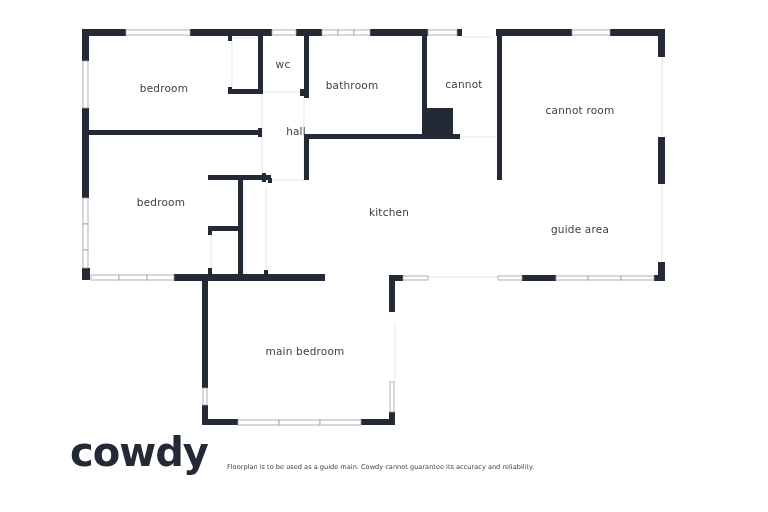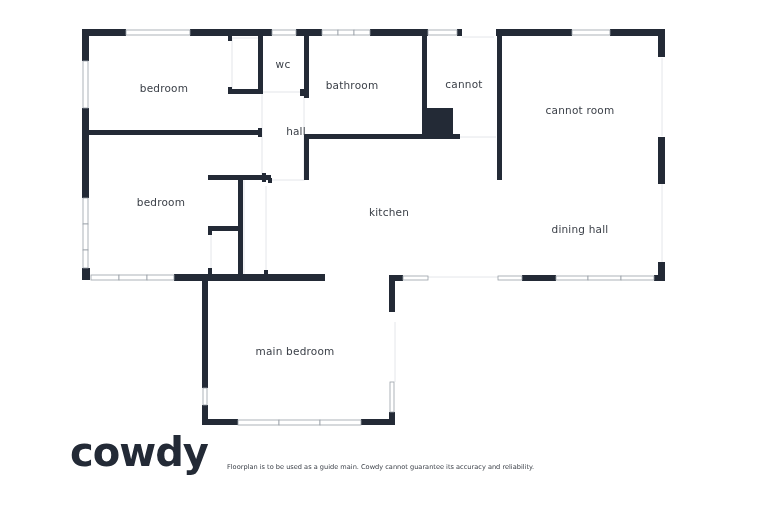--- a/index.html
+++ b/index.html
@@ -118,17 +118,17 @@
 </svg>
 
 <div class="label" style="left:164px;top:88px;">bedroom</div>
 <div class="label" style="left:283px;top:64px;">wc</div>
 <div class="label" style="left:352px;top:85px;">bathroom</div>
 <div class="label" style="left:464px;top:84px;">cannot</div>
 <div class="label" style="left:580px;top:110px;">cannot room</div>
 <div class="label" style="left:296px;top:131px;">hall</div>
 <div class="label" style="left:161px;top:202px;">bedroom</div>
 <div class="label" style="left:389px;top:212px;">kitchen</div>
-<div class="label" style="left:580px;top:229px;">dining hall</div>
-<div class="label" style="left:295px;top:351px;">main bedroom</div>
+<div class="label" style="left:580px;top:229px;">guide area</div>
+<div class="label" style="left:305px;top:351px;">main bedroom</div>
 
 <div class="logo">cowdy</div>
 <div class="disclaimer">Floorplan is to be used as a guide main. Cowdy cannot guarantee its accuracy and reliability.</div>
 
 </body></html>

